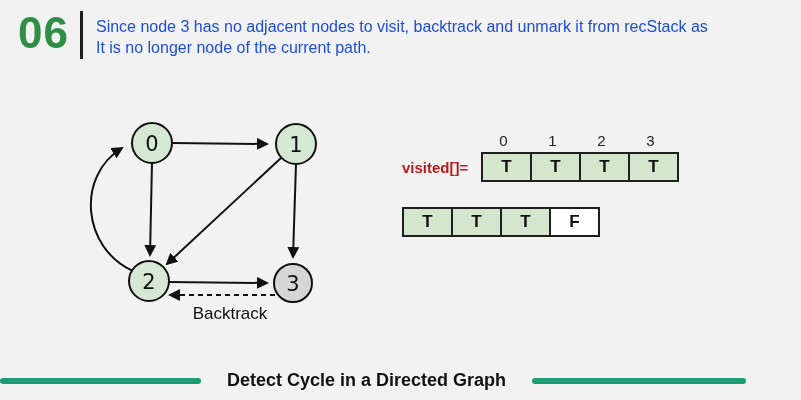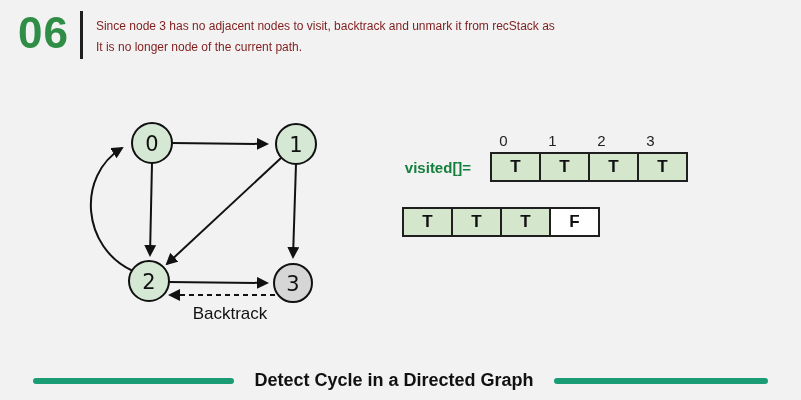--- a/index.html
+++ b/index.html
@@ -8,46 +8,46 @@
     background:#f2f2f2;
     font-family:"Liberation Sans","DejaVu Sans",sans-serif;
     color:#111;
   }
   
   .header{position:absolute;top:8px;left:18px;display:flex;align-items:flex-start;}
   .step-number{
     font-size:44px;font-weight:bold;color:#2f8d46;line-height:50px;letter-spacing:1px;
   }
   .header-divider{width:3px;height:48px;background:#1f1f1f;margin:3px 13px 0 11px;}
-  .step-text{font-size:12px;line-height:21px;padding-top:8px;color:#7f1d1d;}
+  .step-text{font-size:16px;line-height:21px;padding-top:8px;color:#1d4ed8;}
   
   .graph-svg{position:absolute;left:60px;top:100px;}
   .edge{stroke:#111;stroke-width:2;fill:none;}
   .edge-dashed{stroke-dasharray:5 4;}
   .gnode circle{stroke:#111;stroke-width:2;fill:#d5e8d4;}
   .gnode circle.state-backtracked{fill:#d6d6d6;}
   .gnode text{font-size:21px;fill:#111;text-anchor:middle;font-family:"DejaVu Sans",sans-serif;}
   .backtrack-label{font-size:17px;fill:#111;text-anchor:middle;}
   
   .arrays{position:absolute;left:402px;top:132px;}
   .idx-row{display:flex;margin-left:78px;margin-bottom:3px;}
   .idx{width:47px;text-align:center;font-size:15px;color:#222;}
   .idx + .idx{margin-left:2px;}
   .arr-row{display:flex;align-items:center;}
   .arr-row + .arr-row{margin-top:25px;}
-  .arr-label{width:72px;text-align:center;padding-right:16px;font-size:15px;font-weight:600;color:#15803d;}
+  .arr-label{width:72px;text-align:left;padding-right:7px;font-size:15px;font-weight:600;color:#b91c1c;}
   .cell{
     width:47px;height:26px;background:#d4e6cb;border:2px solid #1f1f1f;
     display:flex;align-items:center;justify-content:center;
     font-size:17px;font-weight:600;color:#111;
   }
   .cell + .cell{margin-left:-2px;}
   .cell.cell-false{background:#ffffff;}
   
-  .footer{position:absolute;left:0;right:0;top:370px;display:flex;align-items:center;justify-content:center;gap:20px;}
+  .footer{position:absolute;left:0;right:0;top:370px;display:flex;align-items:center;justify-content:flex-start;gap:26px;}
   .footer-bar{height:6px;border-radius:3px;background:#1a9c74;}
   .footer-bar.left{width:201px;}
   .footer-bar.right{width:214px;}
   .footer-title{font-size:18px;font-weight:bold;color:#111;white-space:nowrap;}
 </style>
 </head>
 <body>
 
 <div class="stage">
 

